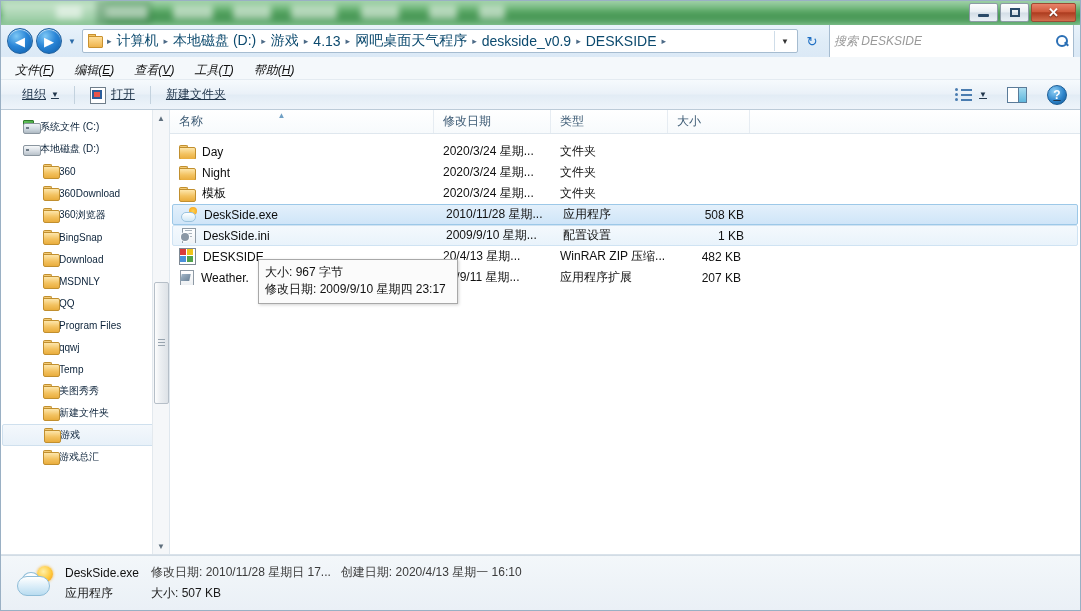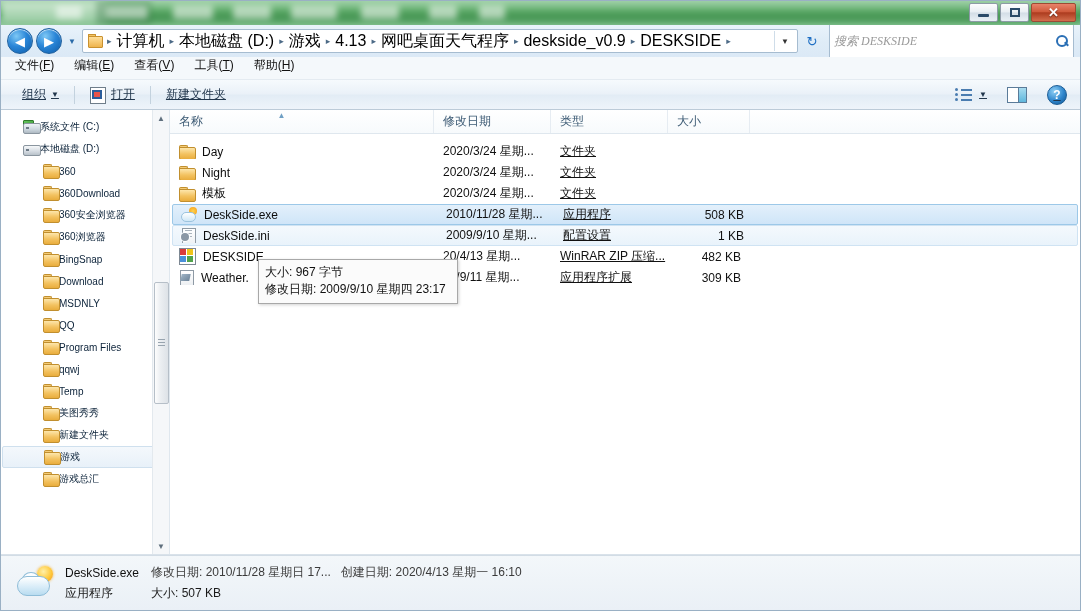--- a/index.html
+++ b/index.html
@@ -125,41 +125,40 @@
   .crumb-ico .f-back {
     position:absolute; left:1px; top:2px; width:13px; height:10px;
     background: linear-gradient(180deg,#ffdf9a,#eeb44d);
     border:1px solid #c9912f; border-radius:1px;
   }
   .crumb-ico .f-tab {
     position:absolute; left:1px; top:0px; width:6px; height:3px;
     background:#f2c564; border:1px solid #c9912f; border-bottom:none; border-radius:1px 1px 0 0;
   }
   .crumb {
-    font-size: 16px; color: #000000; padding: 0 3px; white-space: nowrap;
+    font-size: 14px; color: #0c4a6e; padding: 0 3px; white-space: nowrap;
   }
   .crumb-sep {
     color: #4c6a86; font-size: 9px; padding: 0 2px; flex: none;
   }
   .crumb-caret {
     margin-left: auto; color: #333; font-size: 8px; padding: 0 6px;
     border-left: 1px solid #cfdde9; height: 20px; display:flex; align-items:center;
   }
   .refreshbtn {
     width: 22px; height: 22px; flex:none;
     display:flex; align-items:center; justify-content:center;
     color:#1f6fc4; font-size: 13px;
   }
   .searchbox {
     flex: none;
     width: 235px; height: 22px;
     background: #fff; border: 1px solid #a6bcd0; border-radius: 2px;
     display: flex; align-items: center; padding: 16px 4px;
     margin-left: 3px;
-    font-family: Liberation Serif, serif;
   }
   .searchbox .sp {
     flex: 1; font-style: italic; color: #9a9a9a; font-size: 12px;
     white-space: nowrap; overflow: hidden;
   }
   .mag {
     width: 14px; height: 14px; flex: none; position: relative;
   }
   .mag::before {
     content:""; position:absolute; left:1px; top:1px;
@@ -167,23 +166,24 @@
   }
   .mag::after {
     content:""; position:absolute; left:9px; top:9px;
     width:5px;height:2px;background:#2a6fb5; transform: rotate(45deg);
   }
 
   
   .menubar {
     flex: none; height: 22px;
     background: #f4f8fb;
-    display: flex; align-items: flex-start;
+    display: flex; align-items: flex-end;
     padding-left: 14px; gap: 20px;
     border-bottom: 1px solid #e4ebf1;
+    font-style: italic;
   }
   .menuitem { font-size: 12px; color: #111; }
   .menuitem u { text-decoration: underline; }
 
   
   .toolbar {
     flex: none; height: 29px;
     background: linear-gradient(180deg,#f6fafd 0%,#eaf1f8 48%,#e2ecf5 52%,#eef4fa 100%);
     border-bottom: 1px solid #bccbd8;
     display: flex; align-items: center;
@@ -368,21 +368,21 @@
     border: 1px solid #cfe3f3;
     border-radius: 2px;
     margin: 0 2px;
   }
   .cell { box-sizing: border-box; white-space: nowrap; overflow: hidden; }
   .cell-name {
     width: 264px; display: flex; align-items: center; gap: 7px;
     padding-left: 9px;
   }
   .cell-date { width: 117px; padding-left: 9px; color: #111; }
-  .cell-type { width: 117px; padding-left: 9px; color: #111; text-decoration: underline; }
+  .cell-type { width: 117px; padding-left: 9px; color: #111; }
   .cell-size { width: 82px; padding-right: 9px; text-align: right; color: #111; }
   .row.selected .cell-name,
   .row.hover .cell-name { padding-left: 8px; }
 
   
   .ico-exe {
     width: 16px; height: 15px; position: relative; flex:none;
   }
   .ico-exe .cloud {
     position:absolute; left:0; top:5px; width:13px; height:8px;
@@ -644,27 +644,20 @@
               <span class="tab"></span>
               <span class="back"></span>
             </span>
           <span>360Download</span>
         </div>
         <div class="navrow indent">
           <span class="ico-folder">
               <span class="tab"></span>
               <span class="back"></span>
             </span>
-          <span>360安全浏览器</span>
-        </div>
-        <div class="navrow indent">
-          <span class="ico-folder">
-              <span class="tab"></span>
-              <span class="back"></span>
-            </span>
           <span>360浏览器</span>
         </div>
         <div class="navrow indent">
           <span class="ico-folder">
               <span class="tab"></span>
               <span class="back"></span>
             </span>
           <span>BingSnap</span>
         </div>
         <div class="navrow indent">
@@ -853,21 +846,21 @@
         <div class="row">
           <div class="cell cell-name">
             <span class="ico-dll">
                 <span class="page"></span>
                 <span class="mark"></span>
               </span>
             <span>Weather.</span>
           </div>
           <div class="cell cell-date">09/9/11 星期...</div>
           <div class="cell cell-type">应用程序扩展</div>
-          <div class="cell cell-size">309 KB</div>
+          <div class="cell cell-size">207 KB</div>
         </div>
 
       </div>
     </div>
   </div>
 
   <div class="statusbar">
     <div class="status-ico">
       <span class="ssun"></span>
         <span class="scloud2"></span>

